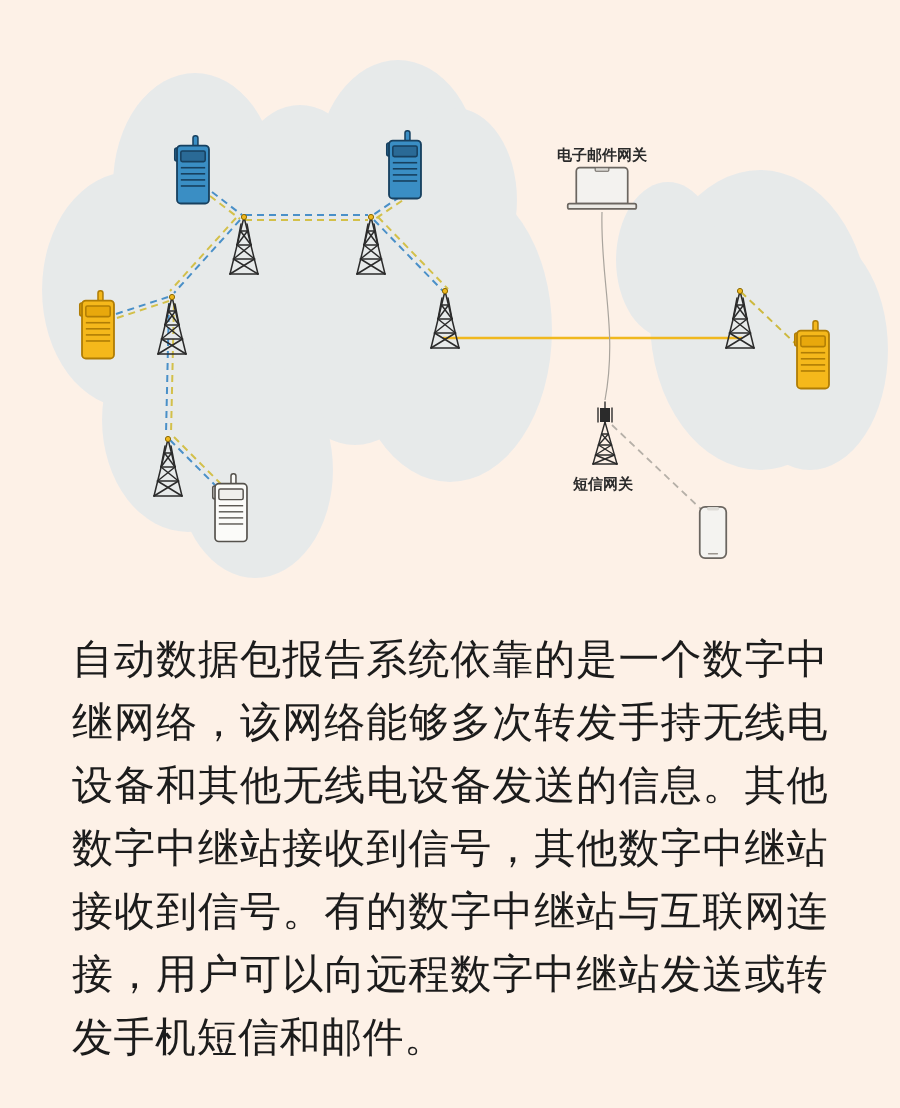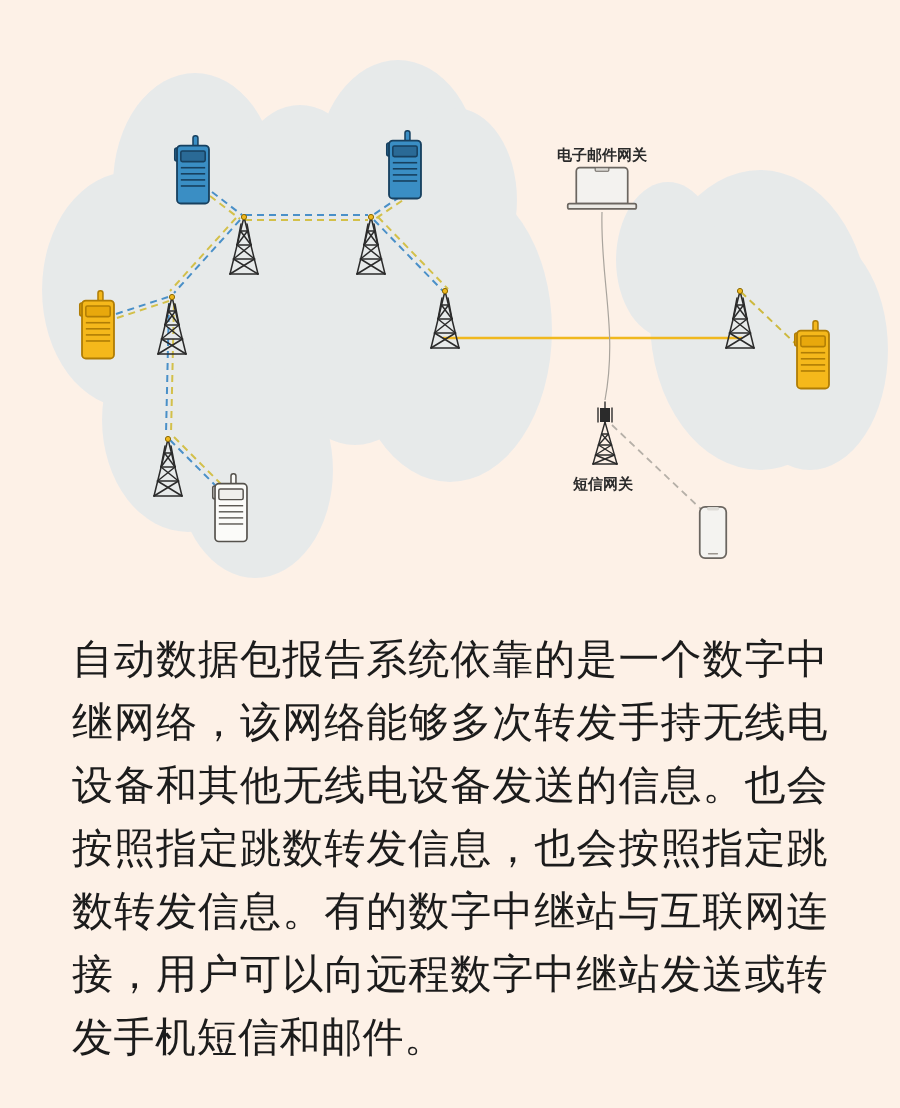--- a/index.html
+++ b/index.html
@@ -207,16 +207,16 @@
       <use href="#radio-yellow" x="790" y="320" width="46" height="70"></use>
       <use href="#laptop" x="566" y="166" width="72" height="48"></use>
       <use href="#phone" x="698" y="505" width="30" height="55"></use>
 
       <text class="lbl" x="602" y="160" text-anchor="middle">电子邮件网关</text>
       <text class="lbl" x="603" y="489" text-anchor="middle">短信网关</text>
     </g>
   </svg>
 
   <div id="caption">
-    <p>自动数据包报告系统依靠的是一个数字中继网络，该网络能够多次转发手持无线电设备和其他无线电设备发送的信息。也会按照指定跳数转发信息，也会按照指定跳数转发信息。有的数字中继站与互联网连接，用户可以向远程数字中继站发送或转发手机短信和邮件。</p>
+    <p>自动数据包报告系统依靠的是一个数字中继网络，该网络能够多次转发手持无线电设备和其他无线电设备发送的信息。其他数字中继站接收到信号，其他数字中继站接收到信号。有的数字中继站与互联网连接，用户可以向远程数字中继站发送或转发手机短信和邮件。</p>
   </div>
 
 </div>
 
 </body></html>

